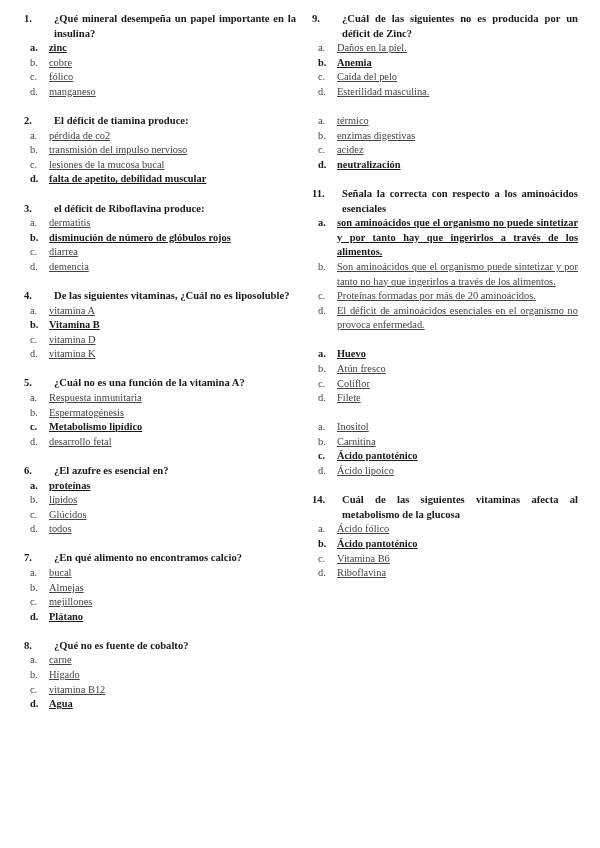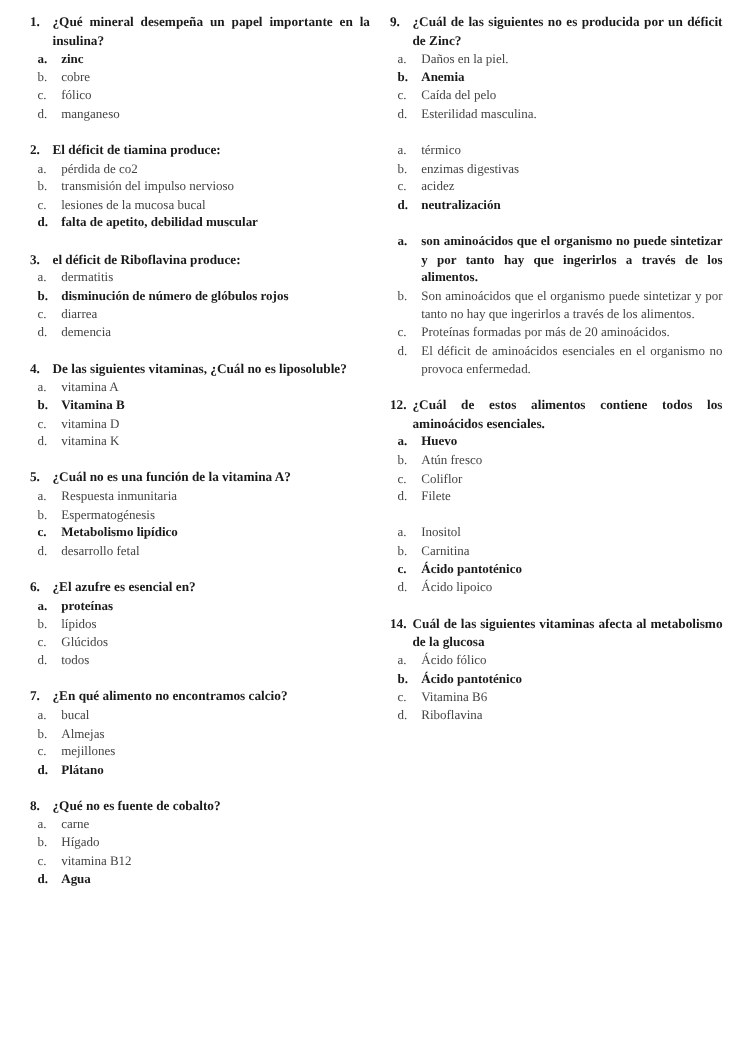--- a/index.html
+++ b/index.html
@@ -4,25 +4,25 @@
 <style>
   html, body { margin: 0; padding: 0; background: #ffffff; }
   body { width: 600px; height: 848px; position: relative; overflow: hidden;
          font-family: "Liberation Serif", "DejaVu Serif", serif; color: #222; }
   .col { position: absolute; top: 12px; }
   .col-left { left: 24px; width: 272px; }
   .col-right { left: 312px; width: 266px; }
   .q { margin-bottom: 14.5px; }
   .q-head { display: flex; font-weight: bold; font-size: 10.6px; line-height: 14.6px; color: #1a1a1a; }
   .q-num { flex: 0 0 18px; }
-  .q-text { flex: 1; text-align: justify; text-align-last: left; }
+  .q-text { flex: 1; text-align: justify; text-align-last: left; margin-left: 12px; }
   .opts { list-style: none; margin: 0; padding: 0; }
   .opt { display: flex; font-size: 10.4px; line-height: 14.6px; color: #444; padding-left: 6px; }
   .opt .let { flex: 0 0 19px; }
-  .opt .txt { flex: 1; text-align: justify; text-align-last: left; }
+  .opt .txt { flex: 1; text-align: justify; text-align-last: left; text-decoration: underline; }
   .opt.correct { font-weight: bold; color: #1a1a1a; }
 </style>
 </head>
 <body>
 
 <div class="col col-left">
     <div class="q">
       <div class="q-head">
         <span class="q-num">1.</span>
         <span class="q-text">¿Qué mineral desempeña un papel importante en la insulina?</span>
@@ -254,44 +254,44 @@
           <span class="let">c.</span>
           <span class="txt">acidez</span>
         </li>
         <li class="opt correct">
           <span class="let">d.</span>
           <span class="txt">neutralización</span>
         </li>
       </ul>
     </div>
     <div class="q">
+      <div class="q-head">
+        <span class="q-num">11.</span>
+        <span class="q-text">Señala la correcta con respecto a los aminoácidos esenciales</span>
+      </div>
       <ul class="opts">
         <li class="opt correct">
           <span class="let">a.</span>
           <span class="txt">son aminoácidos que el organismo no puede sintetizar y por tanto hay que ingerirlos a través de los alimentos.</span>
         </li>
         <li class="opt">
           <span class="let">b.</span>
           <span class="txt">Son aminoácidos que el organismo puede sintetizar y por tanto no hay que ingerirlos a través de los alimentos.</span>
         </li>
         <li class="opt">
           <span class="let">c.</span>
           <span class="txt">Proteínas formadas por más de 20 aminoácidos.</span>
         </li>
         <li class="opt">
           <span class="let">d.</span>
           <span class="txt">El déficit de aminoácidos esenciales en el organismo no provoca enfermedad.</span>
         </li>
       </ul>
     </div>
     <div class="q">
-      <div class="q-head">
-        <span class="q-num">12.</span>
-        <span class="q-text">¿Cuál de estos alimentos contiene todos los aminoácidos esenciales.</span>
-      </div>
       <ul class="opts">
         <li class="opt correct">
           <span class="let">a.</span>
           <span class="txt">Huevo</span>
         </li>
         <li class="opt">
           <span class="let">b.</span>
           <span class="txt">Atún fresco</span>
         </li>
         <li class="opt">

